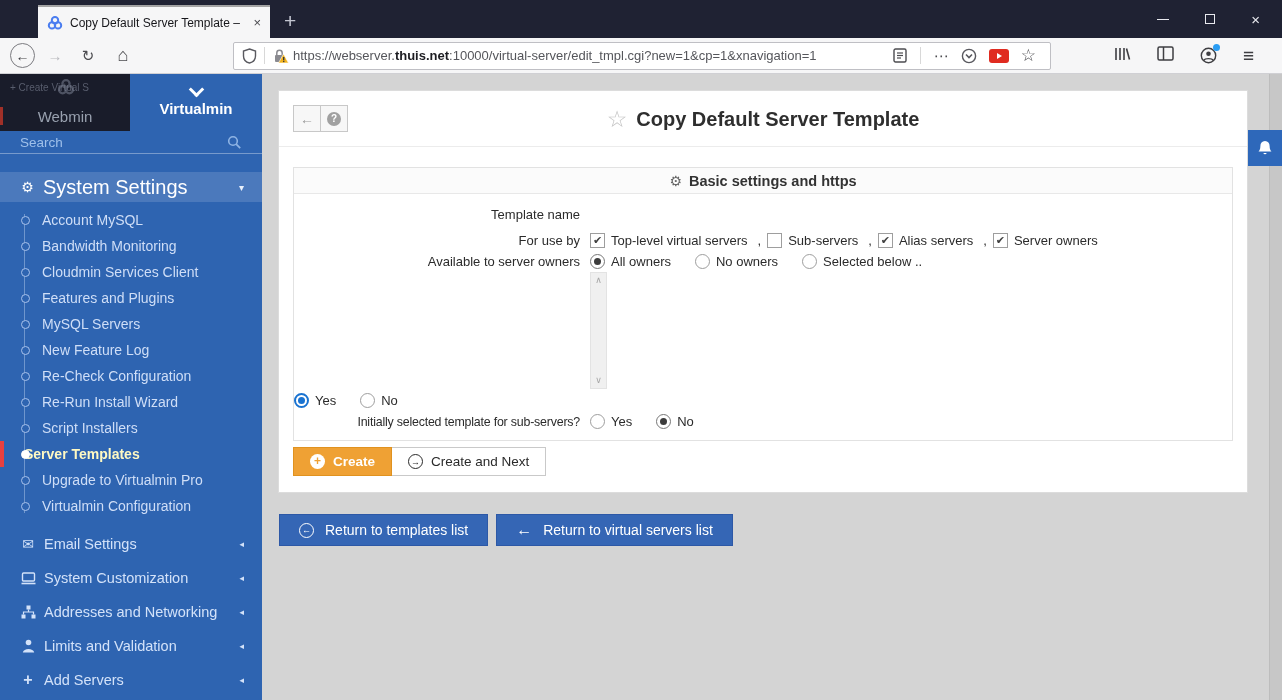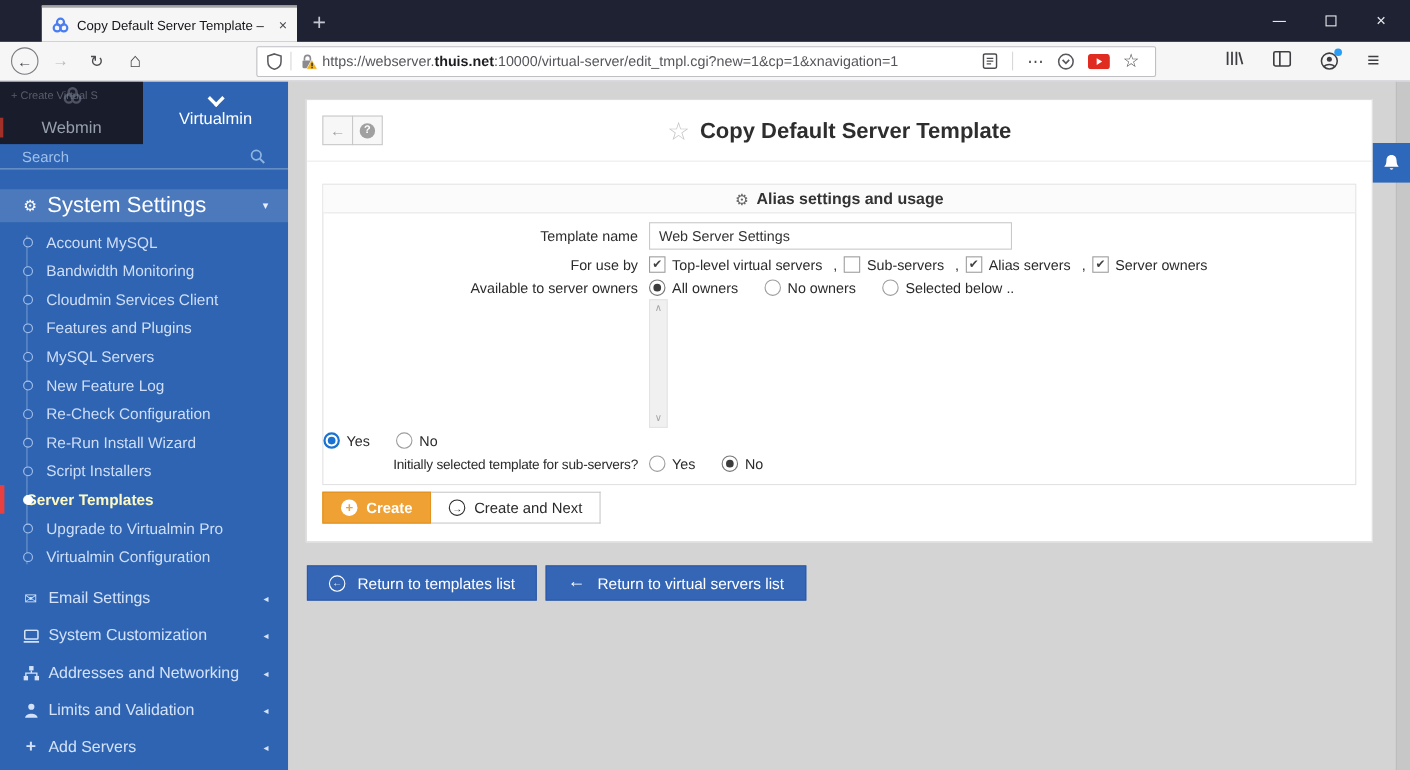--- a/index.html
+++ b/index.html
@@ -42,21 +42,21 @@
   
   .sidebar { width:262px; flex:none; background:#2e64b1; color:#fff; overflow:hidden; position:relative; }
   .switch-row { height:57px; display:flex; }
   .webmin-box { width:130px; flex:none; background:#191c2a; position:relative; overflow:hidden; }
   .wm-hint { position:absolute; left:10px; top:8px; width:118px; white-space:nowrap; overflow:hidden; color:#585d6d; font-size:10px; }
   .wm-logo { position:absolute; left:57px; top:4px; opacity:.55; }
   .wm-label { position:absolute; left:0; right:0; bottom:6px; text-align:center; color:#98a0ae; font-size:15px; }
   .red-sliver { position:absolute; left:0; top:33px; width:3px; height:18px; background:#a03028; }
   .vm-tab { flex:1; display:flex; flex-direction:column; align-items:center; justify-content:center; gap:5px; }
   .chev-down { width:11px; height:11px; border-right:3px solid #fff; border-bottom:3px solid #fff; transform:rotate(45deg); margin-top:-4px; }
-  .vm-label { font-size:15px; font-weight:normal; color:#fff; }
+  .vm-label { font-size:15px; font-weight:bold; color:#fff; }
   .search-row { height:23px; display:flex; align-items:center; justify-content:space-between; padding:0 20px; border-bottom:1px solid rgba(255,255,255,.35); }
   .search-text { color:#9fc0ea; font-size:13.5px; }
   .menu { padding-top:18px; }
   .menu-header { height:30px; display:flex; align-items:center; padding:0 18px 0 20px; background:rgba(255,255,255,.14); }
   .mh-icon { font-size:14px; color:#fff; width:15px; margin-right:8px; text-align:center; }
   .mh-label { font-size:20px; color:#fff; }
   .mh-caret { margin-left:auto; font-size:10px; color:#e8f0fb; }
   .subitems { position:relative; padding:5px 0 8px; }
   .subitems::before { content:''; position:absolute; left:24px; top:12px; bottom:14px; width:1px; background:rgba(190,210,240,.45); }
   .mi { position:relative; height:26px; display:flex; align-items:center; padding-left:42px; color:#cfdef7; font-size:14px; }
@@ -362,29 +362,26 @@
           </div>
           <div class="page-title">
             <span class="title-star">☆</span>
             <span>Copy Default Server Template</span>
           </div>
         </div>
 
         <div class="section-box">
           <div class="section-head">
             <span class="gear-sm">⚙</span>
-            <span>Alias settings and usage</span>
+            <span>Basic settings and https</span>
           </div>
           <div class="form">
 
             <div class="frow row-name">
               <span class="flabel">Template name</span>
-              <span class="fval">
-                  <input class="name-input" value="Web Server Settings" style="">
-                </span>
             </div>
 
             <div class="frow row-sm">
               <span class="flabel">For use by</span>
               <span class="fval">
                 <span class="opt" style="margin-right:0;">
                     <span class="cb">✔</span>
                     <span>Top-level virtual servers</span>
                   </span>
                 <span class="csep">,</span>

